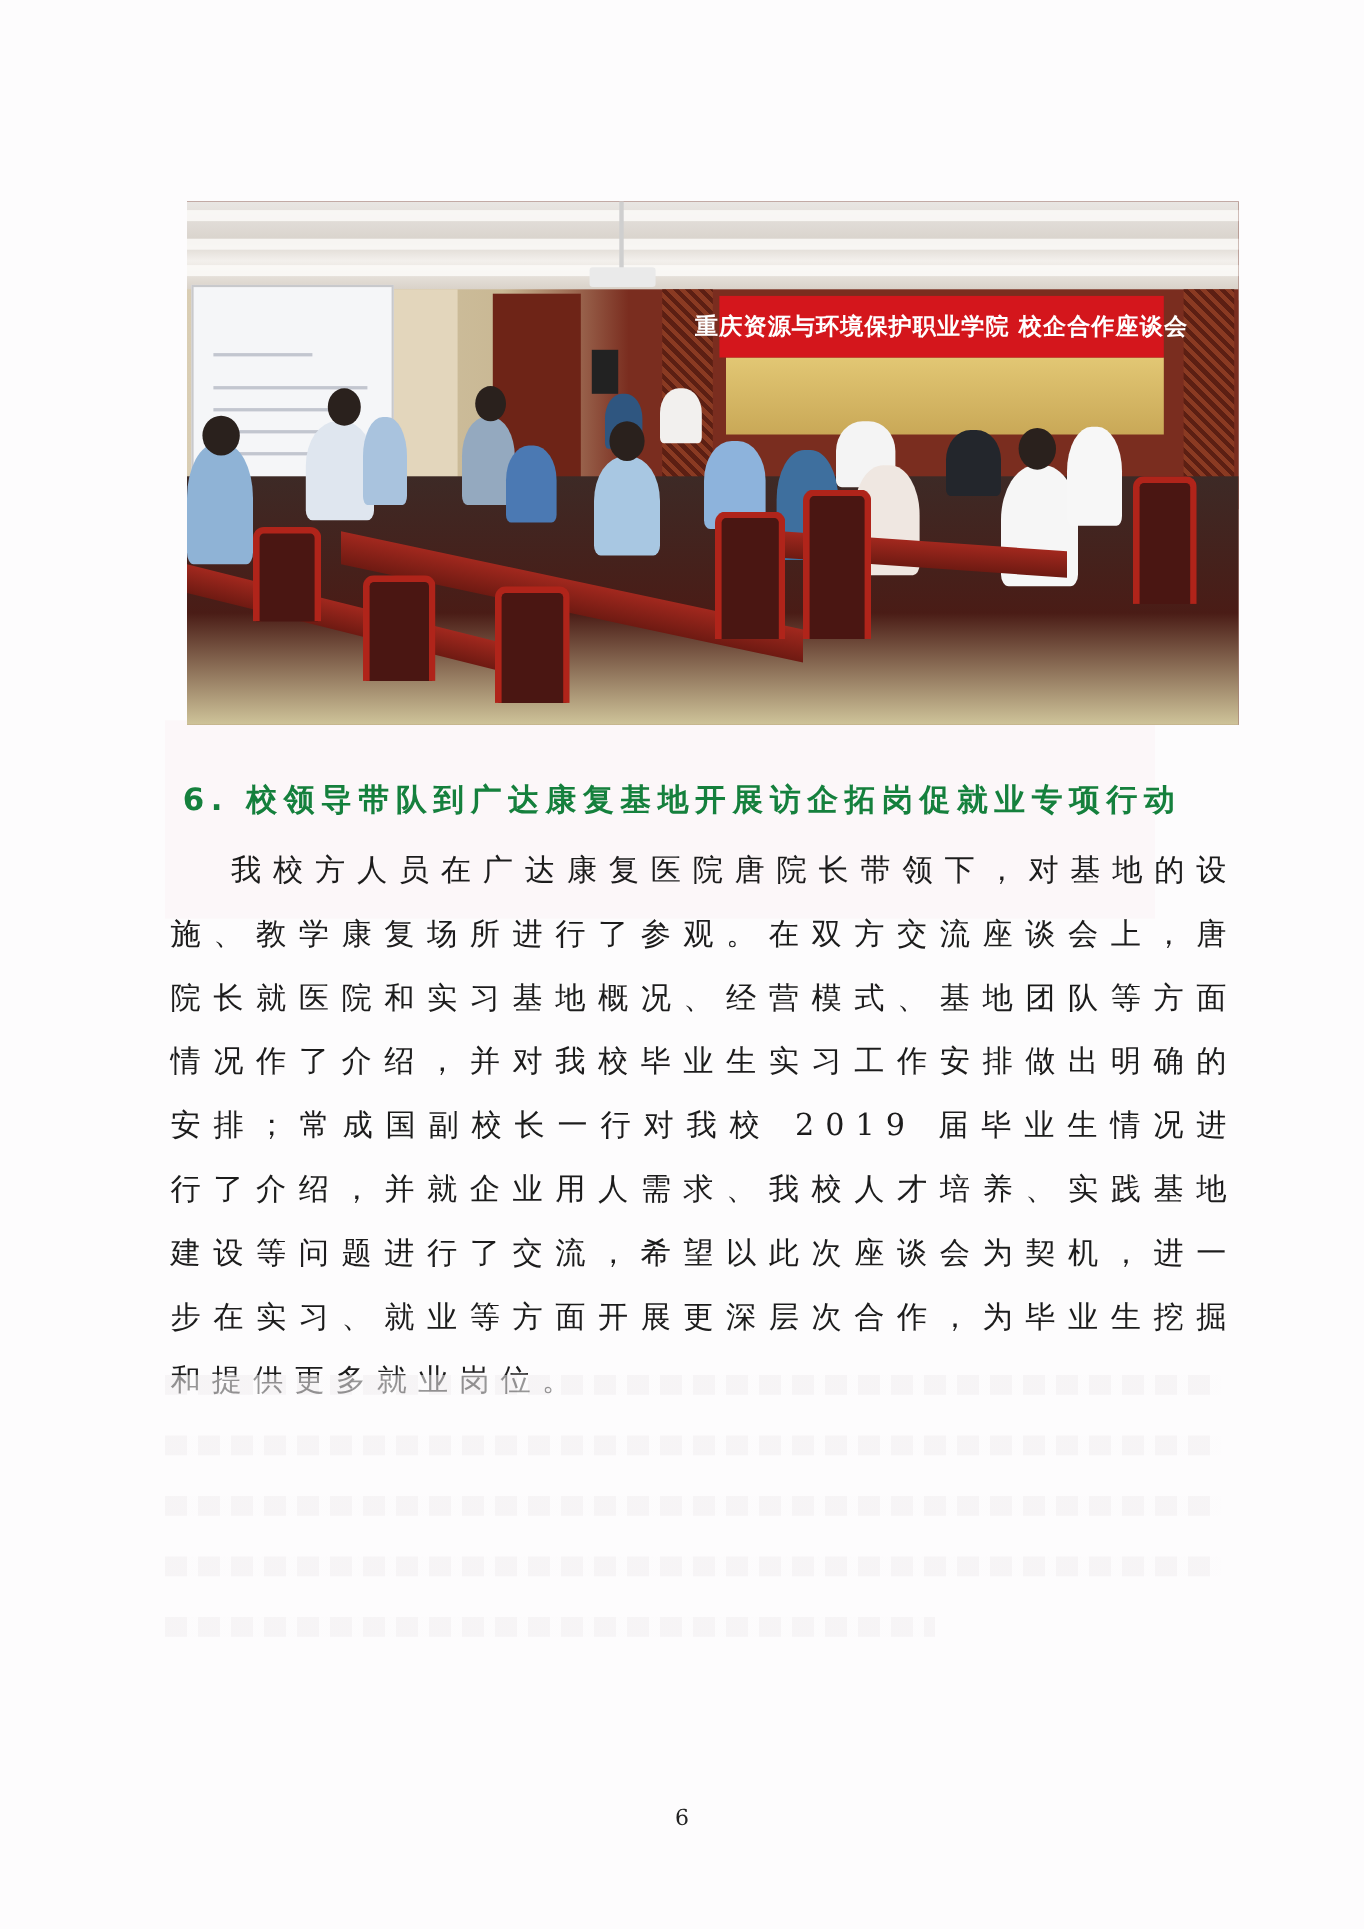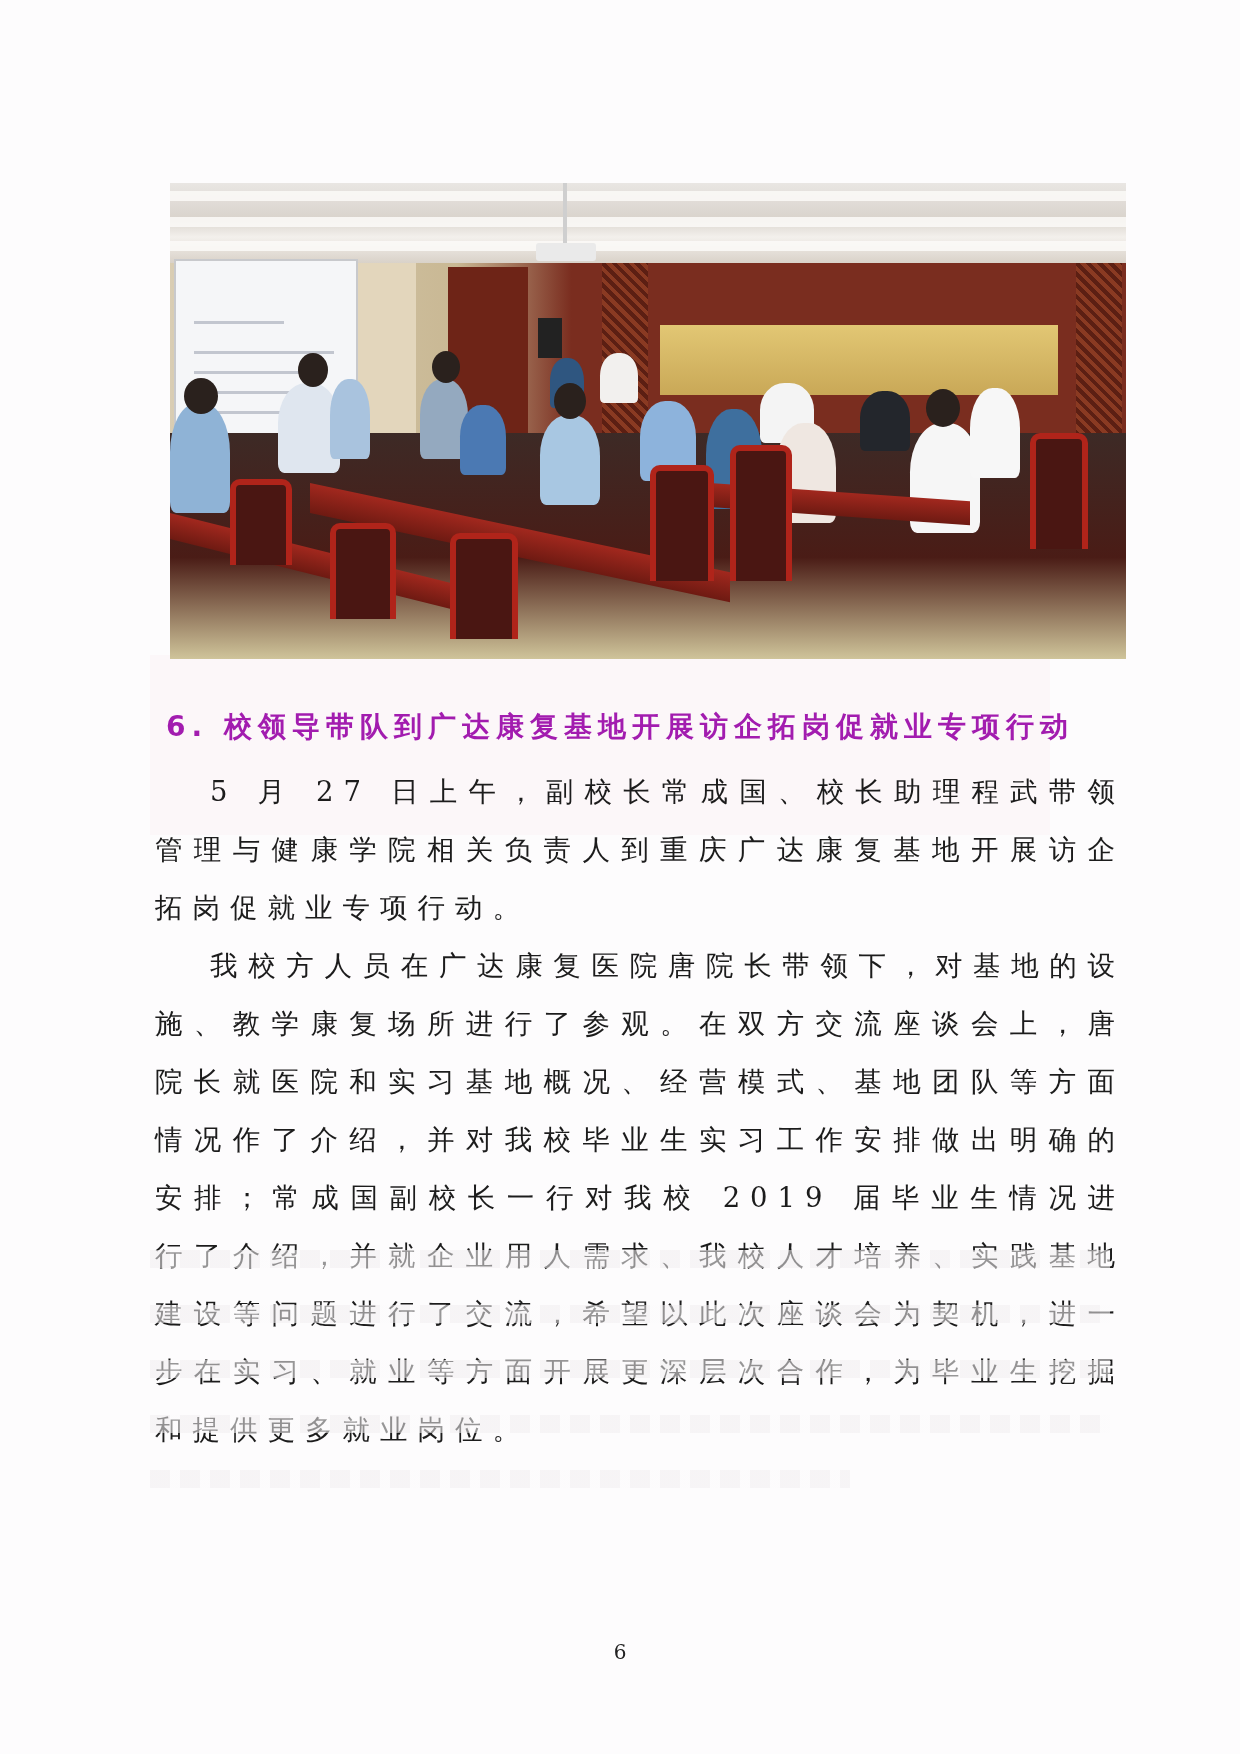--- a/index.html
+++ b/index.html
@@ -60,21 +60,21 @@
   .desk {
     position: absolute; background: linear-gradient(180deg, #a2281e, #6e1a12);
     transform-origin: left top;
   }
   .chair { position: absolute; border: 6px solid #b0241a; border-bottom: none; border-radius: 10px 10px 0 0; background: #4a1612; }
 
   
   .title {
     position: absolute; left: 0; width: 1240px; top: 708px; text-align: center;
     font-family: "DejaVu Sans", sans-serif; font-size: 28px; font-weight: bold; letter-spacing: 6px;
-    color: #a21caf;
+    color: #15803d;
   }
   .body {
     position: absolute; left: 155px; top: 762px; width: 970px;
     font-size: 27.5px; line-height: 58px; letter-spacing: 10px; text-align: justify;
     color: #1c1c1c;
   }
   .body p { margin: 0; text-indent: 2em; }
   .ghost {
     position: absolute; left: 150px; width: 960px; height: 18px;
     background: repeating-linear-gradient(90deg, #f1eef0 0 20px, #fcfbfc 20px 30px);
@@ -106,20 +106,21 @@
     <div class="line" style="top:150px;width:100px"></div>
     <div class="line" style="top:175px;width:70px"></div>
   </div>
   <div class="door"></div>
   <div class="speaker"></div>
   <div class="lattice" style="left:432px"></div>
   <div class="lattice" style="left:906px"></div>
   <div class="proj-pole"></div>
   <div class="projector"></div>
   <div class="backdrop"></div>
+  <div class="banner">重庆资源与环境保护职业学院  校企合作座谈会</div>
 
   <div class="floor"></div>
 
   <div class="person" style="left:0;top:220px;width:60px;height:110px;background:#8fb3d6"></div>
   <div class="head" style="left:14px;top:195px;width:34px;height:36px"></div>
   <div class="person" style="left:108px;top:200px;width:62px;height:90px;background:#dfe6ef"></div>
   <div class="head" style="left:128px;top:170px;width:30px;height:34px"></div>
   <div class="person" style="left:160px;top:196px;width:40px;height:80px;background:#a9c3de"></div>
   <div class="person" style="left:250px;top:196px;width:48px;height:80px;background:#94a9bf"></div>
   <div class="head" style="left:262px;top:168px;width:28px;height:32px"></div>
@@ -144,21 +145,20 @@
   <div class="chair" style="left:160px;top:340px;width:54px;height:90px"></div>
   <div class="chair" style="left:280px;top:350px;width:56px;height:100px"></div>
   <div class="chair" style="left:480px;top:282px;width:52px;height:110px"></div>
   <div class="chair" style="left:560px;top:262px;width:50px;height:130px"></div>
   <div class="chair" style="left:860px;top:250px;width:46px;height:110px"></div>
 </div>
 
 <div class="title">6. 校领导带队到广达康复基地开展访企拓岗促就业专项行动</div>
 
 <div class="body">
-  <p>5 月 27 日上午，副校长常成国、校长助理程武带领管理与健康学院相关负责人到重庆广达康复基地开展访企拓岗促就业专项行动。</p>
   <p>我校方人员在广达康复医院唐院长带领下，对基地的设施、教学康复场所进行了参观。在双方交流座谈会上，唐院长就医院和实习基地概况、经营模式、基地团队等方面情况作了介绍，并对我校毕业生实习工作安排做出明确的安排；常成国副校长一行对我校 2019 届毕业生情况进行了介绍，并就企业用人需求、我校人才培养、实践基地建设等问题进行了交流，希望以此次座谈会为契机，进一步在实习、就业等方面开展更深层次合作，为毕业生挖掘和提供更多就业岗位。</p>
 </div>
 
 <div class="ghost" style="top:1250px"></div>
 <div class="ghost" style="top:1305px"></div>
 <div class="ghost" style="top:1360px"></div>
 <div class="ghost" style="top:1415px"></div>
 <div class="ghost" style="top:1470px;width:700px"></div>
 
 <div class="page-number">6</div>

